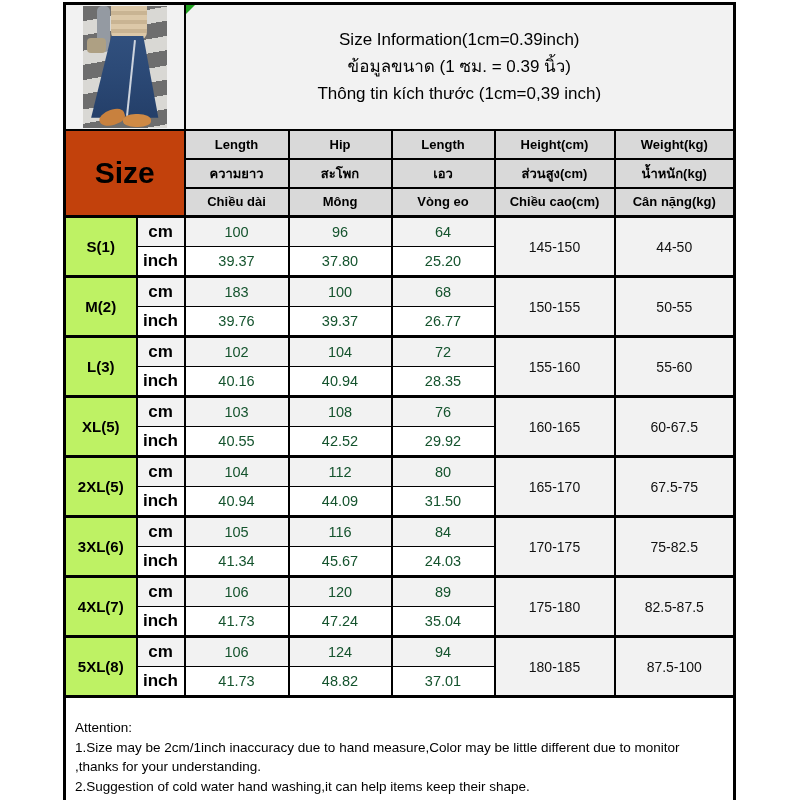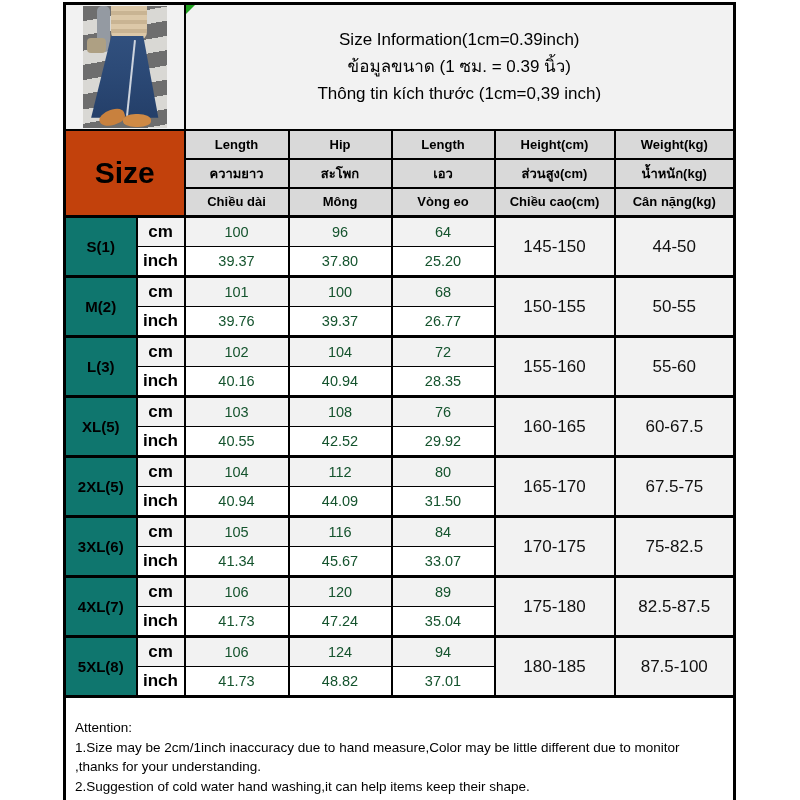--- a/index.html
+++ b/index.html
@@ -32,26 +32,26 @@
     border-top:9px solid #1fa11f;
     border-right:9px solid transparent;
   }
   
   tr.head-row{height:29px;}
   td.sizehead{background:#c2410c;font-size:30px;font-weight:bold;}
   td.head{background:#d9d9d9;font-weight:bold;font-size:13px;}
   
   tr.cm-row,tr.inch-row{height:30px;}
   tr.cm-row td{border-top-width:3px;}
-  td.size-cell{background:#0f766e;font-weight:bold;font-size:15px;border-top-width:3px;}
+  td.size-cell{background:#bef264;font-weight:bold;font-size:15px;border-top-width:3px;}
   td.unit-cell{font-weight:bold;font-size:17px;}
   td.cmbg{background:#f2f2f2;}
   td.inchbg{background:#ffffff;}
   td.val{font-size:14.5px;color:#14532d;font-weight:normal;}
-  td.range{background:#f2f2f2;font-size:17px;color:#111;border-top-width:3px;}
+  td.range{background:#f2f2f2;font-size:14px;color:#111;border-top-width:3px;}
   tr.cm-row td.thin{border-bottom-width:1px;}
   tr.inch-row td{border-top-width:1px;margin-top:44px;}
   
   td.attention-cell{
     background:#fff;text-align:left;vertical-align:top;
     padding:20px 9px;height:78px;border-top-width:3px;
   }
   .att-line{font-size:13.5px;line-height:19.5px;font-weight:normal;color:#000;}
   
   .photo{
@@ -144,21 +144,21 @@
   <tr class="inch-row">
     <td class="unit-cell inchbg">inch</td>
     <td class="val inchbg">39.37</td>
     <td class="val inchbg">37.80</td>
     <td class="val inchbg">25.20</td>
   </tr>
 
   <tr class="cm-row">
     <td class="size-cell" rowspan="2">M(2)</td>
     <td class="unit-cell cmbg thin">cm</td>
-    <td class="val cmbg thin">101</td>
+    <td class="val cmbg thin">183</td>
     <td class="val cmbg thin">100</td>
     <td class="val cmbg thin">68</td>
     <td class="range" rowspan="2">150-155</td>
     <td class="range" rowspan="2">50-55</td>
   </tr>
   <tr class="inch-row">
     <td class="unit-cell inchbg">inch</td>
     <td class="val inchbg">39.76</td>
     <td class="val inchbg">39.37</td>
     <td class="val inchbg">26.77</td>
@@ -218,21 +218,21 @@
     <td class="val cmbg thin">105</td>
     <td class="val cmbg thin">116</td>
     <td class="val cmbg thin">84</td>
     <td class="range" rowspan="2">170-175</td>
     <td class="range" rowspan="2">75-82.5</td>
   </tr>
   <tr class="inch-row">
     <td class="unit-cell inchbg">inch</td>
     <td class="val inchbg">41.34</td>
     <td class="val inchbg">45.67</td>
-    <td class="val inchbg">33.07</td>
+    <td class="val inchbg">24.03</td>
   </tr>
 
   <tr class="cm-row">
     <td class="size-cell" rowspan="2">4XL(7)</td>
     <td class="unit-cell cmbg thin">cm</td>
     <td class="val cmbg thin">106</td>
     <td class="val cmbg thin">120</td>
     <td class="val cmbg thin">89</td>
     <td class="range" rowspan="2">175-180</td>
     <td class="range" rowspan="2">82.5-87.5</td>

